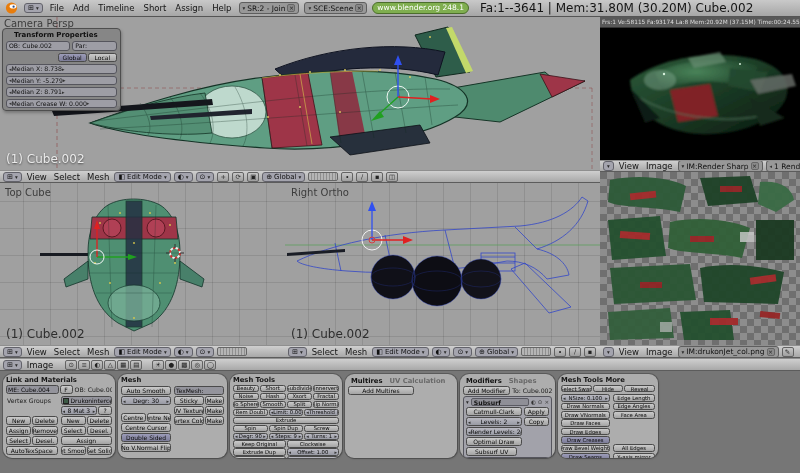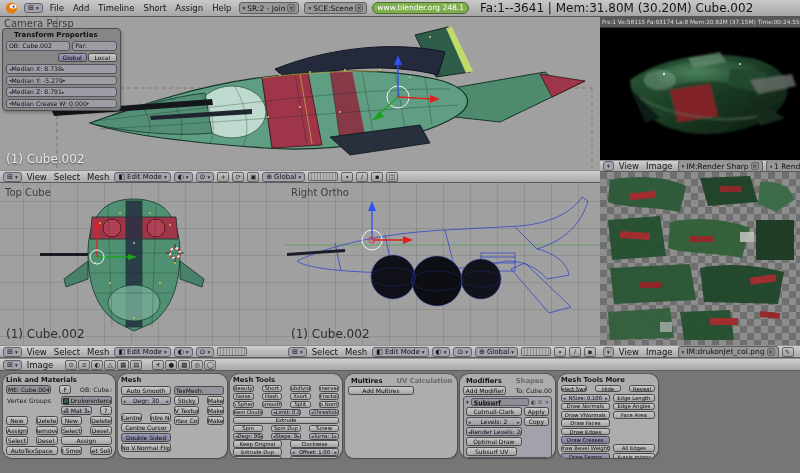--- a/index.html
+++ b/index.html
@@ -38,21 +38,21 @@
 .tptitle{font-size:7px;font-weight:bold;color:#101010;margin:0 0 2px 8px}
 .tprow{display:flex;gap:2px;margin-top:2px;height:9.5px}
 .tpbtns{display:flex;gap:1px;flex:1.2}
 .tfield{flex:1;display:flex;align-items:center;background:#9d9da5;border:1px solid #55555d;border-radius:3px;font-size:6.2px;padding:0 2px;color:#101010;overflow:hidden;white-space:nowrap}
 
 .bwin{position:absolute;left:0;top:371px;width:800px;height:102px;background:#767676}
 .panel{position:absolute;top:3px;height:84px;background:#adadad;border-radius:9px;padding:2px 3px;box-shadow:0 0 0 1px rgba(40,40,40,.35),1px 1px 2px rgba(0,0,0,.2);overflow:hidden}
 .ptitle{font-size:6.8px;font-weight:bold;color:#161616;height:8px;line-height:8px;white-space:nowrap}
 .ptab{font-size:6.8px;font-weight:bold;color:#696969;background:none;border:none;padding:0 3px;flex:0 0 auto}
 .ptab.on{color:#131313}
-.prow{display:flex;gap:8px;height:9px;margin-top:1px}
+.prow{display:flex;gap:1px;height:9px;margin-top:1px}
 .prow.tabs{height:8px}
 .pcols{display:flex;gap:3px;margin-top:1px;align-items:flex-start}
 .pcol{flex:1;display:flex;flex-direction:column;min-width:0}
 .bb{flex:1;display:flex;align-items:center;justify-content:center;background:linear-gradient(#cacaca,#a4a4a4);border:1px solid #4a4a4a;border-radius:2.5px;font-size:6px;color:#0a0a0a;overflow:hidden;white-space:nowrap;padding:0 1px;min-width:0}
 .bb.on{background:linear-gradient(#9c9cb8,#7c7c98)}
 .bb.num{background:linear-gradient(#b9b9c1,#989aa4);justify-content:space-between}
 .num::before{content:"◂";font-size:5px;color:#333}
 .num::after{content:"▸";font-size:5px;color:#333}
 .bb.fld{background:#94949c;justify-content:flex-start}
 .plabel{flex:1;font-size:6.2px;color:#1c1c1c;display:flex;align-items:center;padding:0 1px;overflow:hidden;white-space:nowrap}

